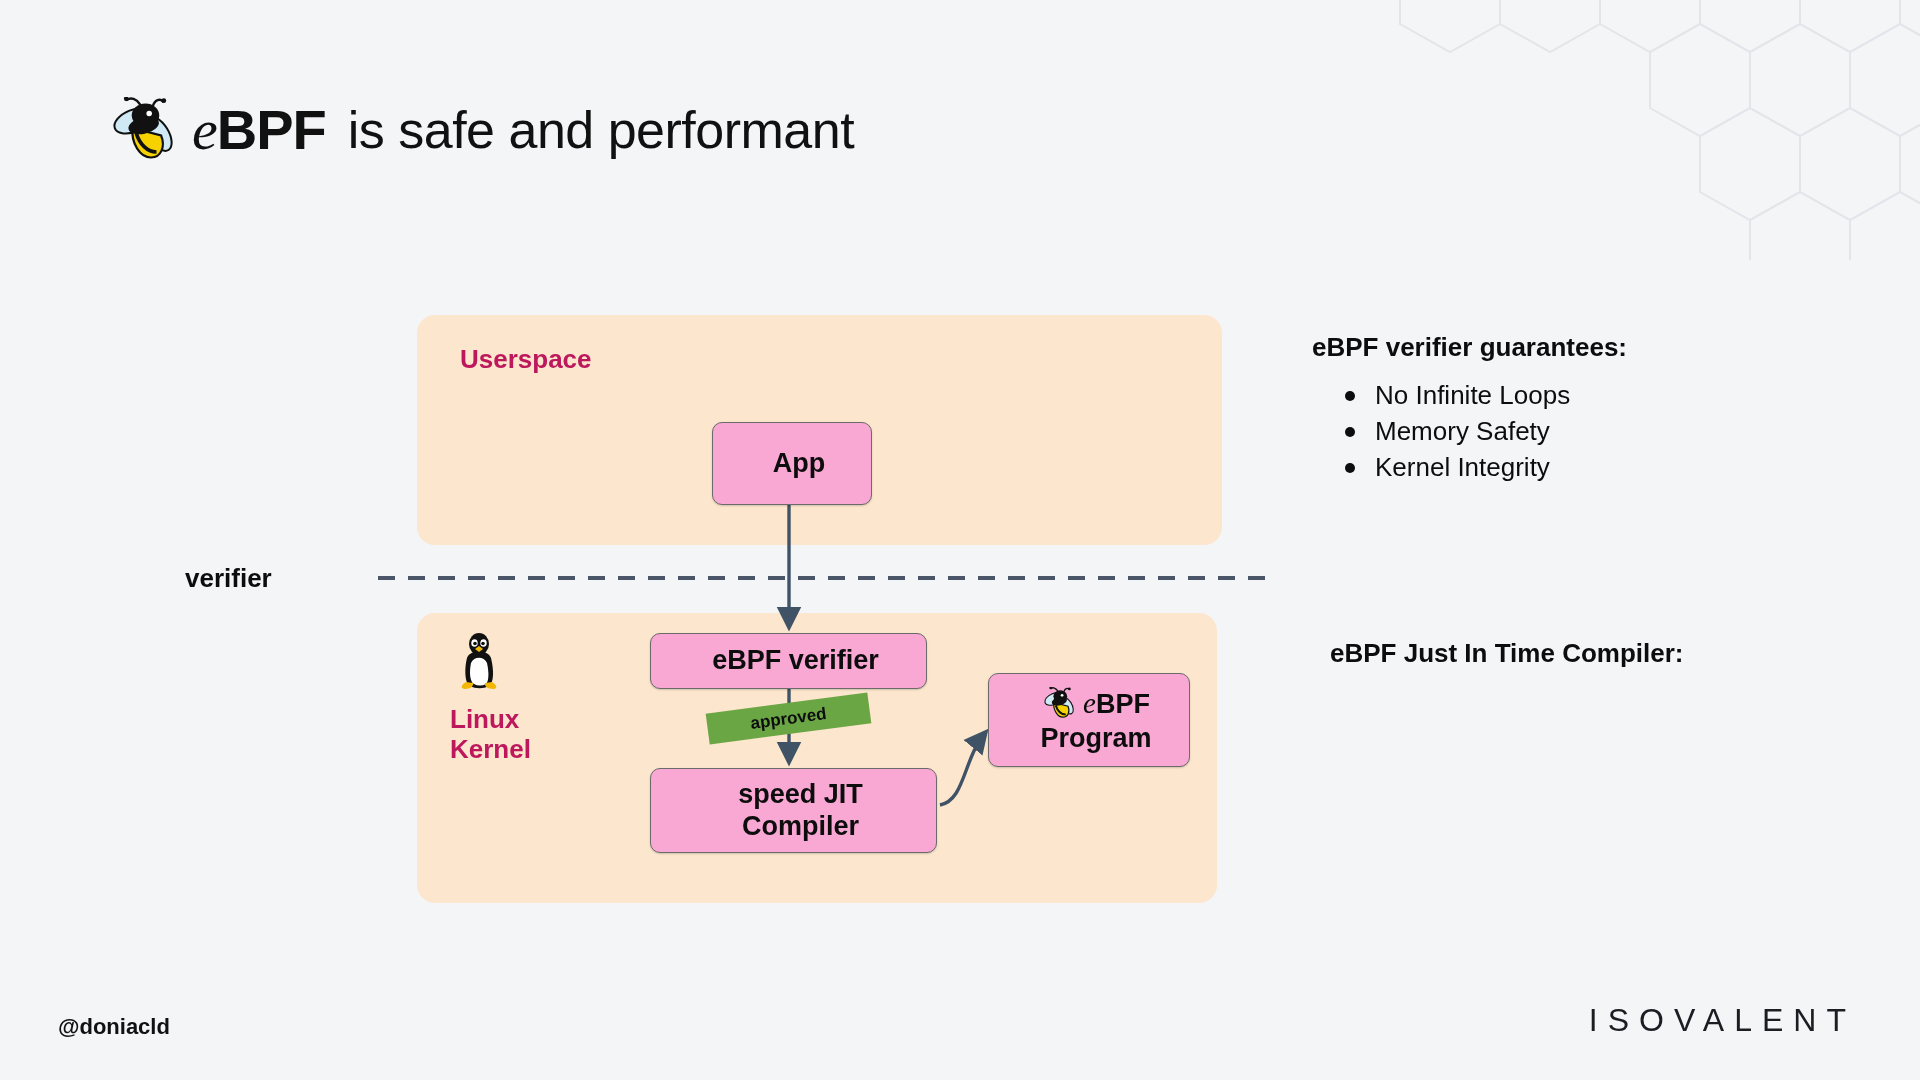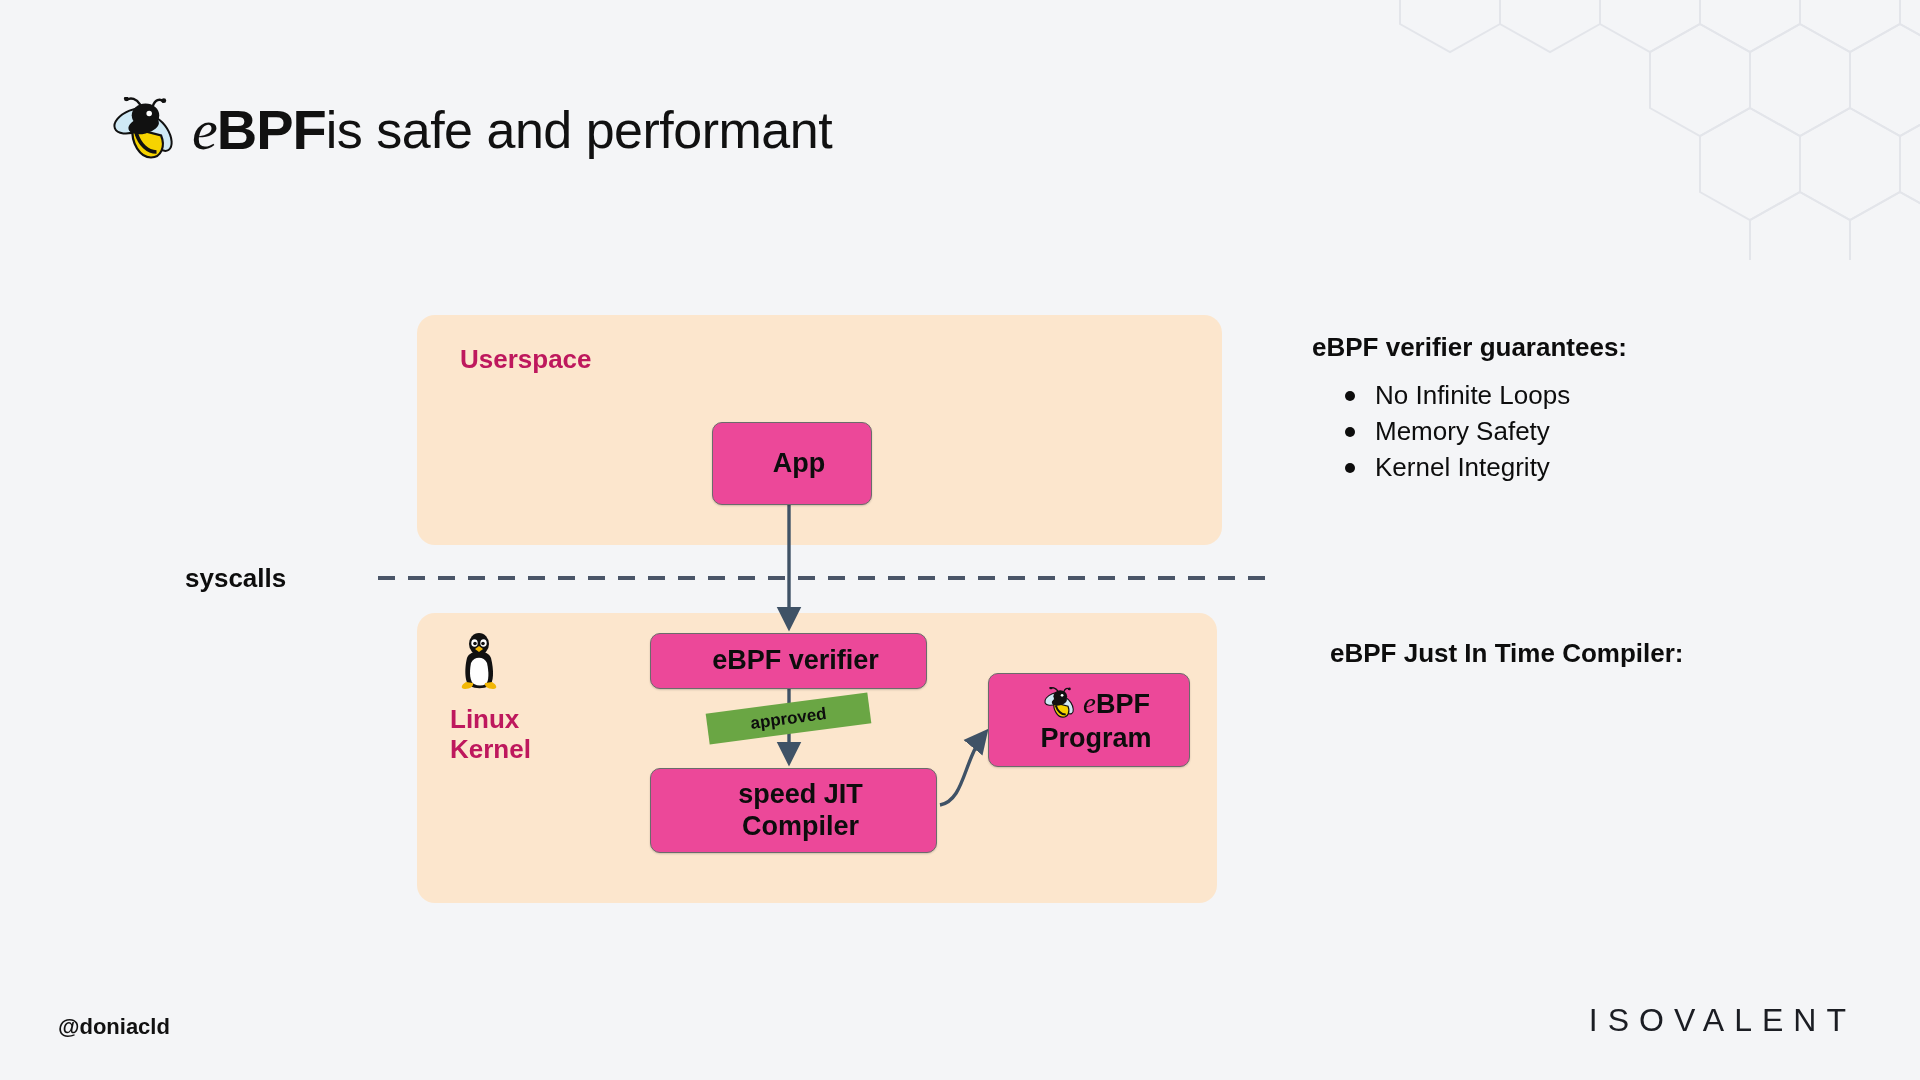--- a/index.html
+++ b/index.html
@@ -51,20 +51,21 @@
   .title-ebpf .lower-e {
     font-family: "Liberation Serif", serif;
     font-style: italic;
     font-weight: 400;
     font-size: 58px;
   }
   .title-rest {
     font-size: 52px;
     font-weight: 500;
     letter-spacing: -0.5px;
+    margin-left: 22px;
     white-space: nowrap;
   }
 
   
   .diagram {
     position: absolute;
     left: 0;
     top: 0;
     width: 1920px;
     height: 1080px;
@@ -108,21 +109,21 @@
     position: absolute;
     left: 456px;
     top: 630px;
     width: 46px;
     height: 62px;
   }
 
   
   .node {
     position: absolute;
-    background: #ec4899;
+    background: #f9a8d4;
     border: 1.6px solid #6b6b6b;
     border-radius: 10px;
     display: flex;
     align-items: center;
     justify-content: center;
     text-align: center;
     font-size: 27px;
     font-weight: 700;
     color: #0d0d0d;
     line-height: 1.18;
@@ -340,21 +341,21 @@
 
   <line x1="789" y1="505" x2="789" y2="626" stroke="#3f5266" stroke-width="3.4" marker-end="url(#arrowhead)"></line>
 
   <line x1="789" y1="689" x2="789" y2="761" stroke="#3f5266" stroke-width="3.4" marker-end="url(#arrowhead)"></line>
 
   <path d="M 940 805 C 965 800, 963 760, 985 733" stroke="#3f5266" stroke-width="3.4" fill="none" marker-end="url(#arrowhead)"></path>
 
   <line x1="378" y1="578" x2="1272" y2="578" stroke="#4a5568" stroke-width="4" stroke-dasharray="17 13" stroke-linecap="butt"></line>
 </svg>
 
-<div class="syscalls-label">syscalls</div>
+<div class="syscalls-label">verifier</div>
 
 <div class="node node-app">
   <span>App</span>
 </div>
 
 <div class="node node-verifier">
   <span>eBPF verifier</span>
 </div>
 
 <div class="node node-jit">

